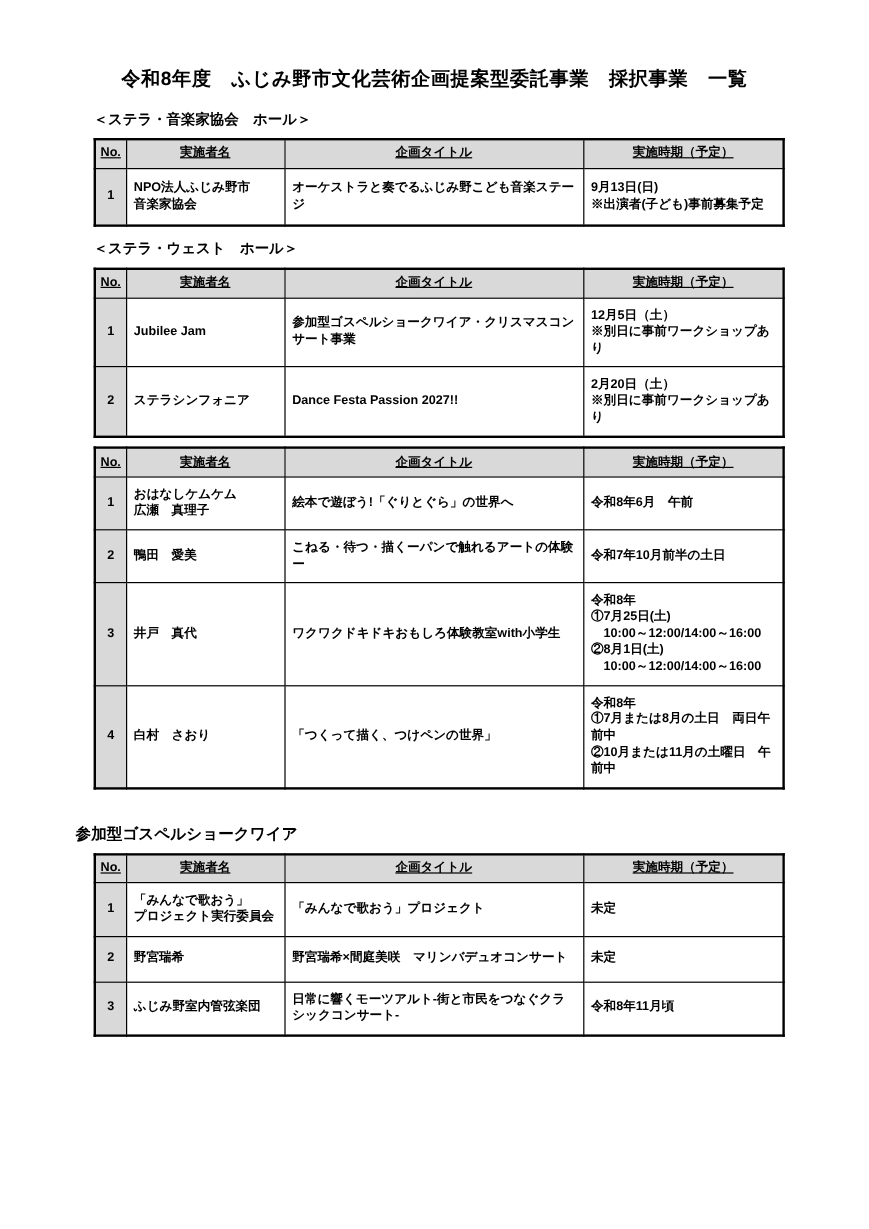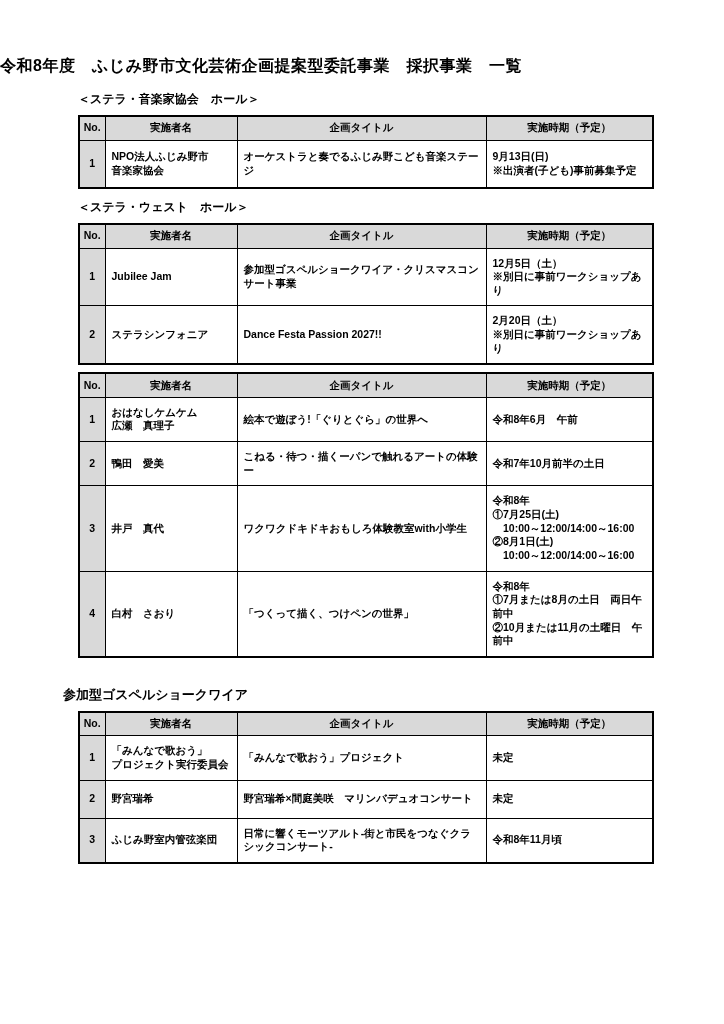--- a/index.html
+++ b/index.html
@@ -17,20 +17,21 @@
   }
   .page{
     position:relative;
     width:724px;
     height:1024px;
     background:var(--page-bg);
     overflow:hidden;
   }
   h1.doc-title{
     padding-top:56px;
+    text-align:center;
     font-size:16px;
     font-weight:700;
     letter-spacing:0.5px;
   }
   h2.section-heading{
     margin:24px 0 0 63px;
     font-size:13px;
     font-weight:700;
   }
   h3.sub-heading{
@@ -51,20 +52,21 @@
     font-weight:700;
     line-height:1.3;
     vertical-align:middle;
     overflow:hidden;
   }
   table.doc-table th{
     background:var(--header-bg);
     text-align:center;
     height:24px;
     padding:2px 3px;
+    text-decoration:underline;
   }
   table.doc-table td{
     padding:8px 6px;
     white-space:pre-wrap;
     word-break:break-all;
   }
   table.doc-table td.cell-no{
     background:var(--header-bg);
     text-align:center;
     padding:4px 1px;

